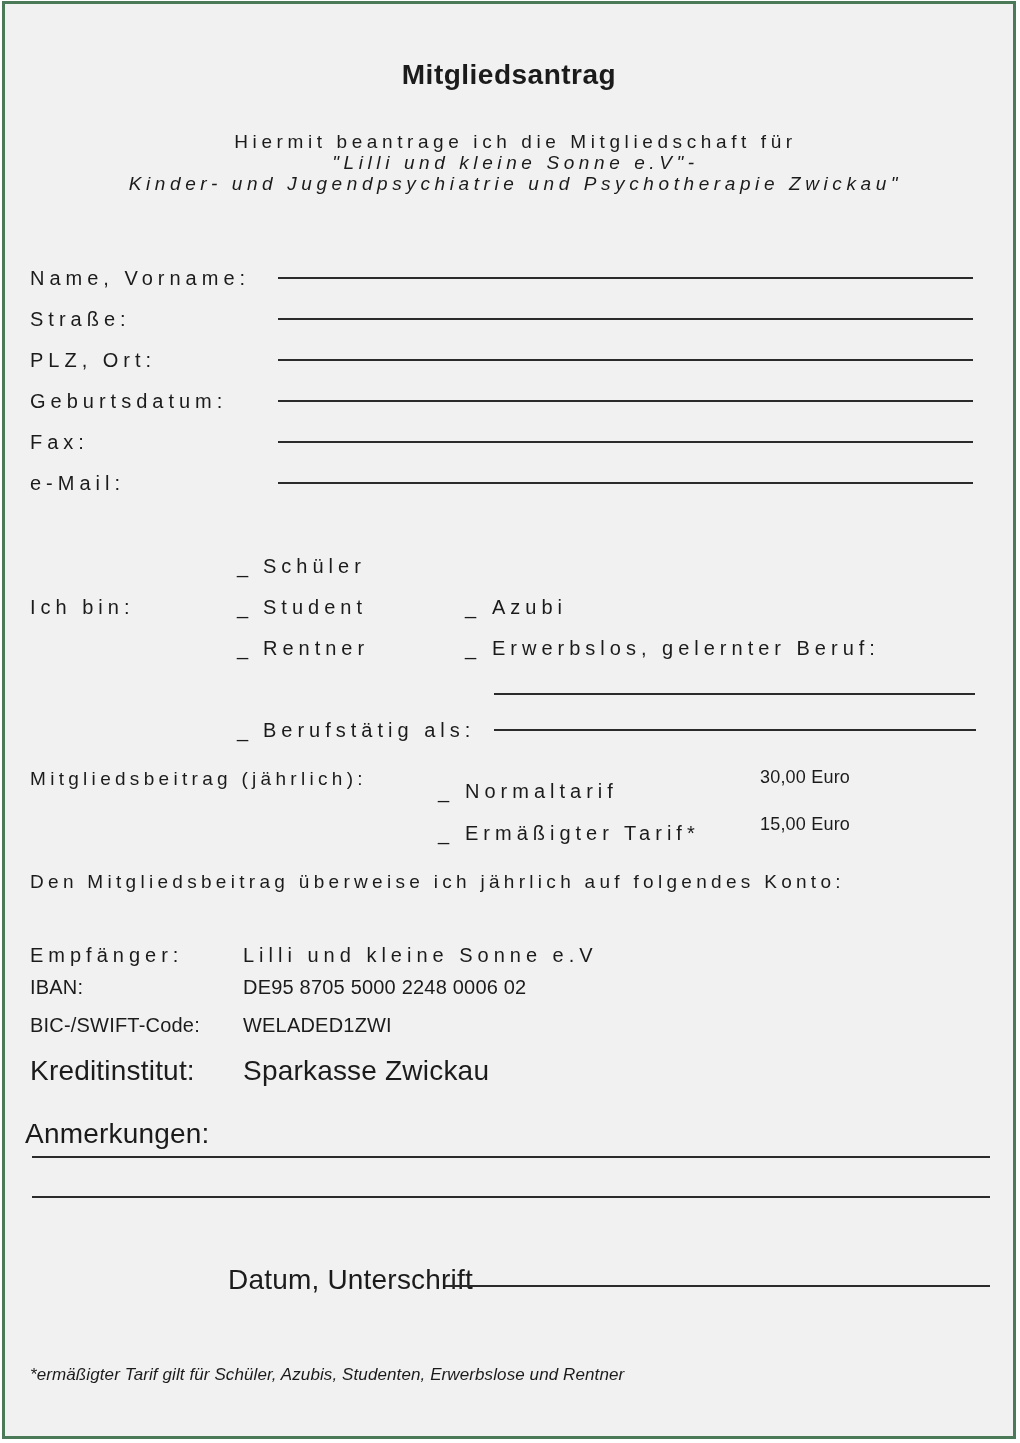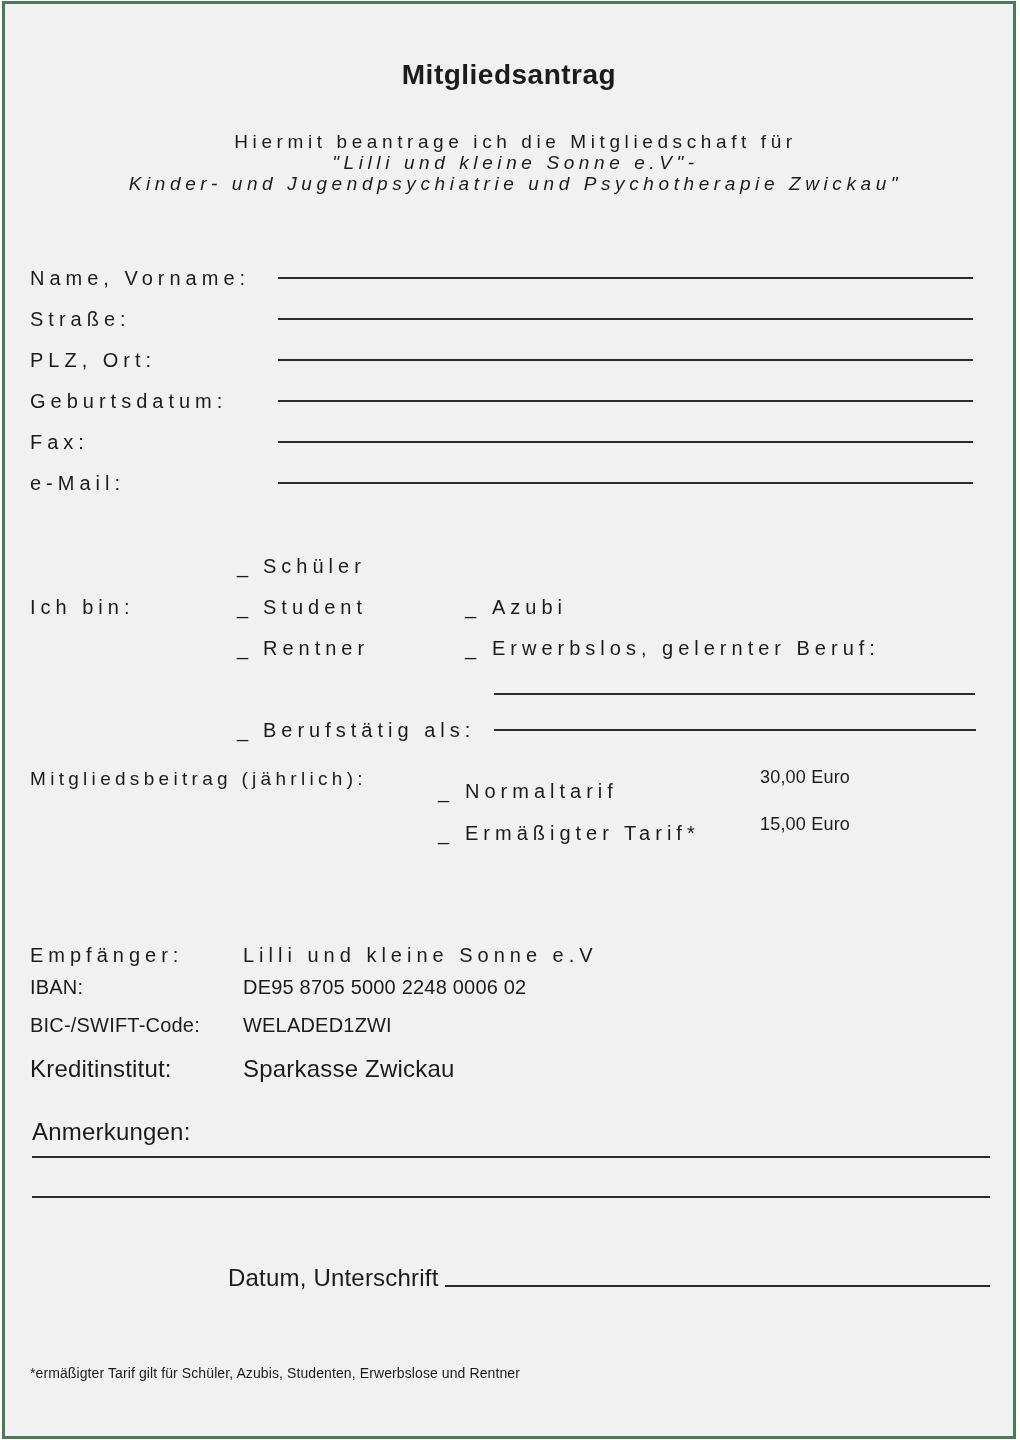--- a/index.html
+++ b/index.html
@@ -19,23 +19,23 @@
     position:absolute; left:2px; top:1px;
     width:1008px; height:1432px;
     border:3px solid var(--frame);
     background:var(--paper);
     box-sizing:content-box;
   }
   .t { position:absolute; white-space:nowrap; color:var(--ink); }
   .ls   { font-size:20px; letter-spacing:5px;margin-top:12px; }      
   .ls-sm{ font-size:19px; letter-spacing:4.3px; }    
   .plain{ font-size:20px; letter-spacing:0.2px; }    
-  .md   { font-size:24px; letter-spacing:0.2px; }
+  .md   { font-size:28px; letter-spacing:0.2px; }
   .sm   { font-size:18px; letter-spacing:0.2px; }    
-  .foot { font-size:14px; letter-spacing:0.1px; }
+  .foot { font-size:17px; letter-spacing:0.1px;font-style:italic; }
   .it   { font-style:italic; }
   .title {
     position:absolute; left:0; right:0; top:55px;
     text-align:center; font-weight:bold; font-size:28px; letter-spacing:0.5px;
   }
   .intro {
     position:absolute; left:0; right:0; top:127px;
     text-align:center; font-size:19px; letter-spacing:4.6px; line-height:21px;margin-left:13px;
   }
   .hline {
@@ -95,34 +95,35 @@
 
   <div class="t ls-sm" style="left:25px;top:764px">Mitgliedsbeitrag (jährlich):</div>
   <div class="t ls" style="left:433px;top:764px">_</div>
   <div class="t ls" style="left:460px;top:764px">Normaltarif</div>
   <div class="t sm" style="left:755px;top:763px">30,00 Euro</div>
 
   <div class="t ls" style="left:433px;top:806px">_</div>
   <div class="t ls" style="left:460px;top:806px">Ermäßigter Tarif*</div>
   <div class="t sm" style="left:755px;top:810px">15,00 Euro</div>
 
+  <div class="t ls-sm" style="left:25px;top:867px">Den Mitgliedsbeitrag überweise ich jährlich auf folgendes Konto:</div>
 
   <div class="t ls" style="left:25px;top:928px">Empfänger:</div>
   <div class="t ls" style="left:238px;top:928px">Lilli und kleine Sonne e.V</div>
 
   <div class="t plain" style="left:25px;top:972px">IBAN:</div>
   <div class="t plain" style="left:238px;top:972px">DE95 8705 5000 2248 0006 02</div>
 
   <div class="t plain" style="left:25px;top:1010px">BIC-/SWIFT-Code:</div>
   <div class="t plain" style="left:238px;top:1010px">WELADED1ZWI</div>
 
   <div class="t md" style="left:25px;top:1051px">Kreditinstitut:</div>
   <div class="t md" style="left:238px;top:1051px">Sparkasse Zwickau</div>
 
-  <div class="t md" style="left:27px;top:1114px">Anmerkungen:</div>
+  <div class="t md" style="left:20px;top:1114px">Anmerkungen:</div>
   <div class="hline" style="left:27px;top:1152px;width:958px"></div>
   <div class="hline" style="left:27px;top:1192px;width:958px"></div>
 
   <div class="t md" style="left:223px;top:1260px">Datum, Unterschrift</div>
   <div class="hline" style="left:440px;top:1281px;width:545px"></div>
 
   <div class="t foot" style="left:25px;top:1361px">*ermäßigter Tarif gilt für Schüler, Azubis, Studenten, Erwerbslose und Rentner</div>
 
 </div>
 

